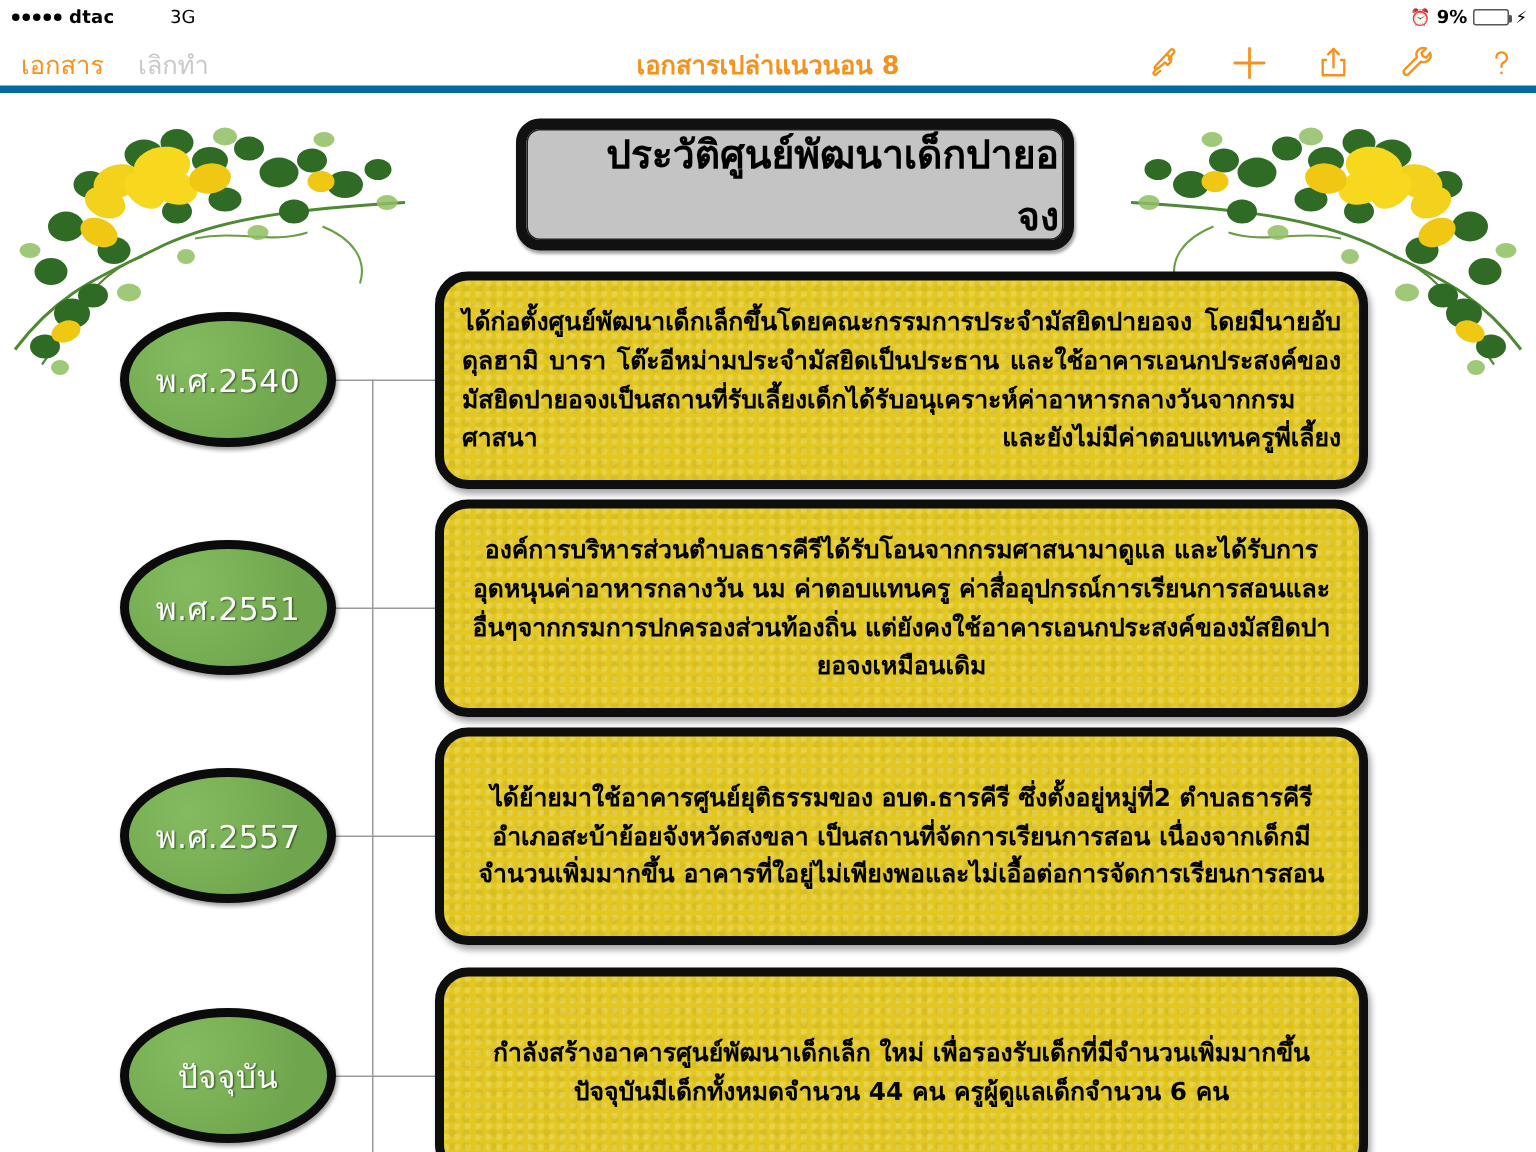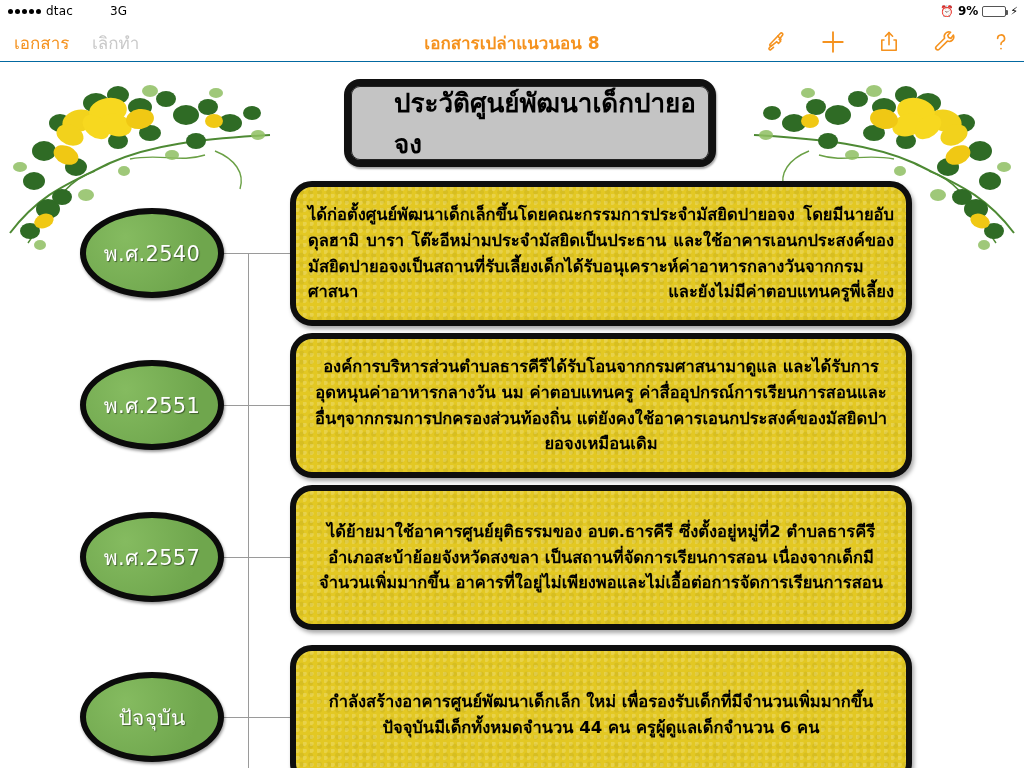--- a/index.html
+++ b/index.html
@@ -13,21 +13,21 @@
   
   #status-bar {
     position: absolute; left: 0; top: 0; width: 1024px; height: 22px;
     background: #ffffff; color: #000000;
     font-size: 12px; font-weight: bold;
     display: flex; align-items: center;
   }
   #status-left { position: absolute; left: 8px; display: flex; align-items: center; gap: 5px; }
   .sig-dots { display: flex; gap: 2px; align-items: center; }
   .sig-dots i { width: 5px; height: 5px; border-radius: 50%; background: #000; display: block; }
-  #carrier-name { font-size: 12px; font-weight: normal; letter-spacing: .2px; }
+  #carrier-name { font-size: 12px; font-weight: bold; letter-spacing: .2px; }
   #network-type { font-size: 12px; font-weight: normal; margin-left: 32px; }
   #status-time {
     position: absolute; left: 0; right: 0; text-align: center;
     font-size: 12px; font-weight: bold;
   }
   #status-right {
     position: absolute; right: 6px; display: flex; align-items: center; gap: 4px;
     font-size: 12px;
   }
   .alarm-glyph { font-size: 11px; line-height: 1; }
@@ -39,21 +39,21 @@
   .battery-shell::after {
     content: ""; position: absolute; right: -3px; top: 3px;
     width: 2px; height: 5px; background: #555; border-radius: 0 1px 1px 0;
   }
   .battery-fill { height: 100%; background: #e8413a; border-radius: 1px; }
   .bolt-glyph { font-size: 11px; color: #000; }
 
   
   #app-toolbar {
     position: absolute; left: 0; top: 22px; width: 1024px; height: 40px;
-    background: #ffffff; border-bottom: 1px solid #0369a1;
+    background: #ffffff; border-bottom: 5px solid #0369a1;
   }
   .tb-btn {
     position: absolute; top: 0; height: 40px; display: flex; align-items: center;
     font-size: 17px; color: #f5921e; cursor: pointer;
   }
   #btn-documents { left: 14px; }
   #btn-undo { left: 92px; color: #c9c9c9; }
   #doc-title {
     position: absolute; left: 0; right: 0; top: 0; height: 40px;
     display: flex; align-items: center; justify-content: center;
@@ -83,21 +83,21 @@
     position: absolute; left: 344px; top: 16px; width: 372px; height: 88px;
   }
   .rough-frame {
     position: absolute; inset: 0;
     border: 7px solid #111; border-radius: 16px;
     background: #c4c4c4;
     box-shadow: 0 0 0 1px #222 inset, 1px 2px 2px rgba(0,0,0,.35);
   }
   #title-text {
     position: absolute; inset: 0; display: flex; align-items: center; justify-content: center;
-    color: #000; font-size: 26px; font-weight: bold; text-align: left;
+    color: #000; font-size: 26px; font-weight: bold; text-align: right;
     padding: 0 10px;
     margin-left: 40px;
   }
 
   
   #timeline-spine {
     position: absolute; left: 248px; top: 190px; width: 1px; height: 515px;
     background: #9a9a9a;
   }
 

